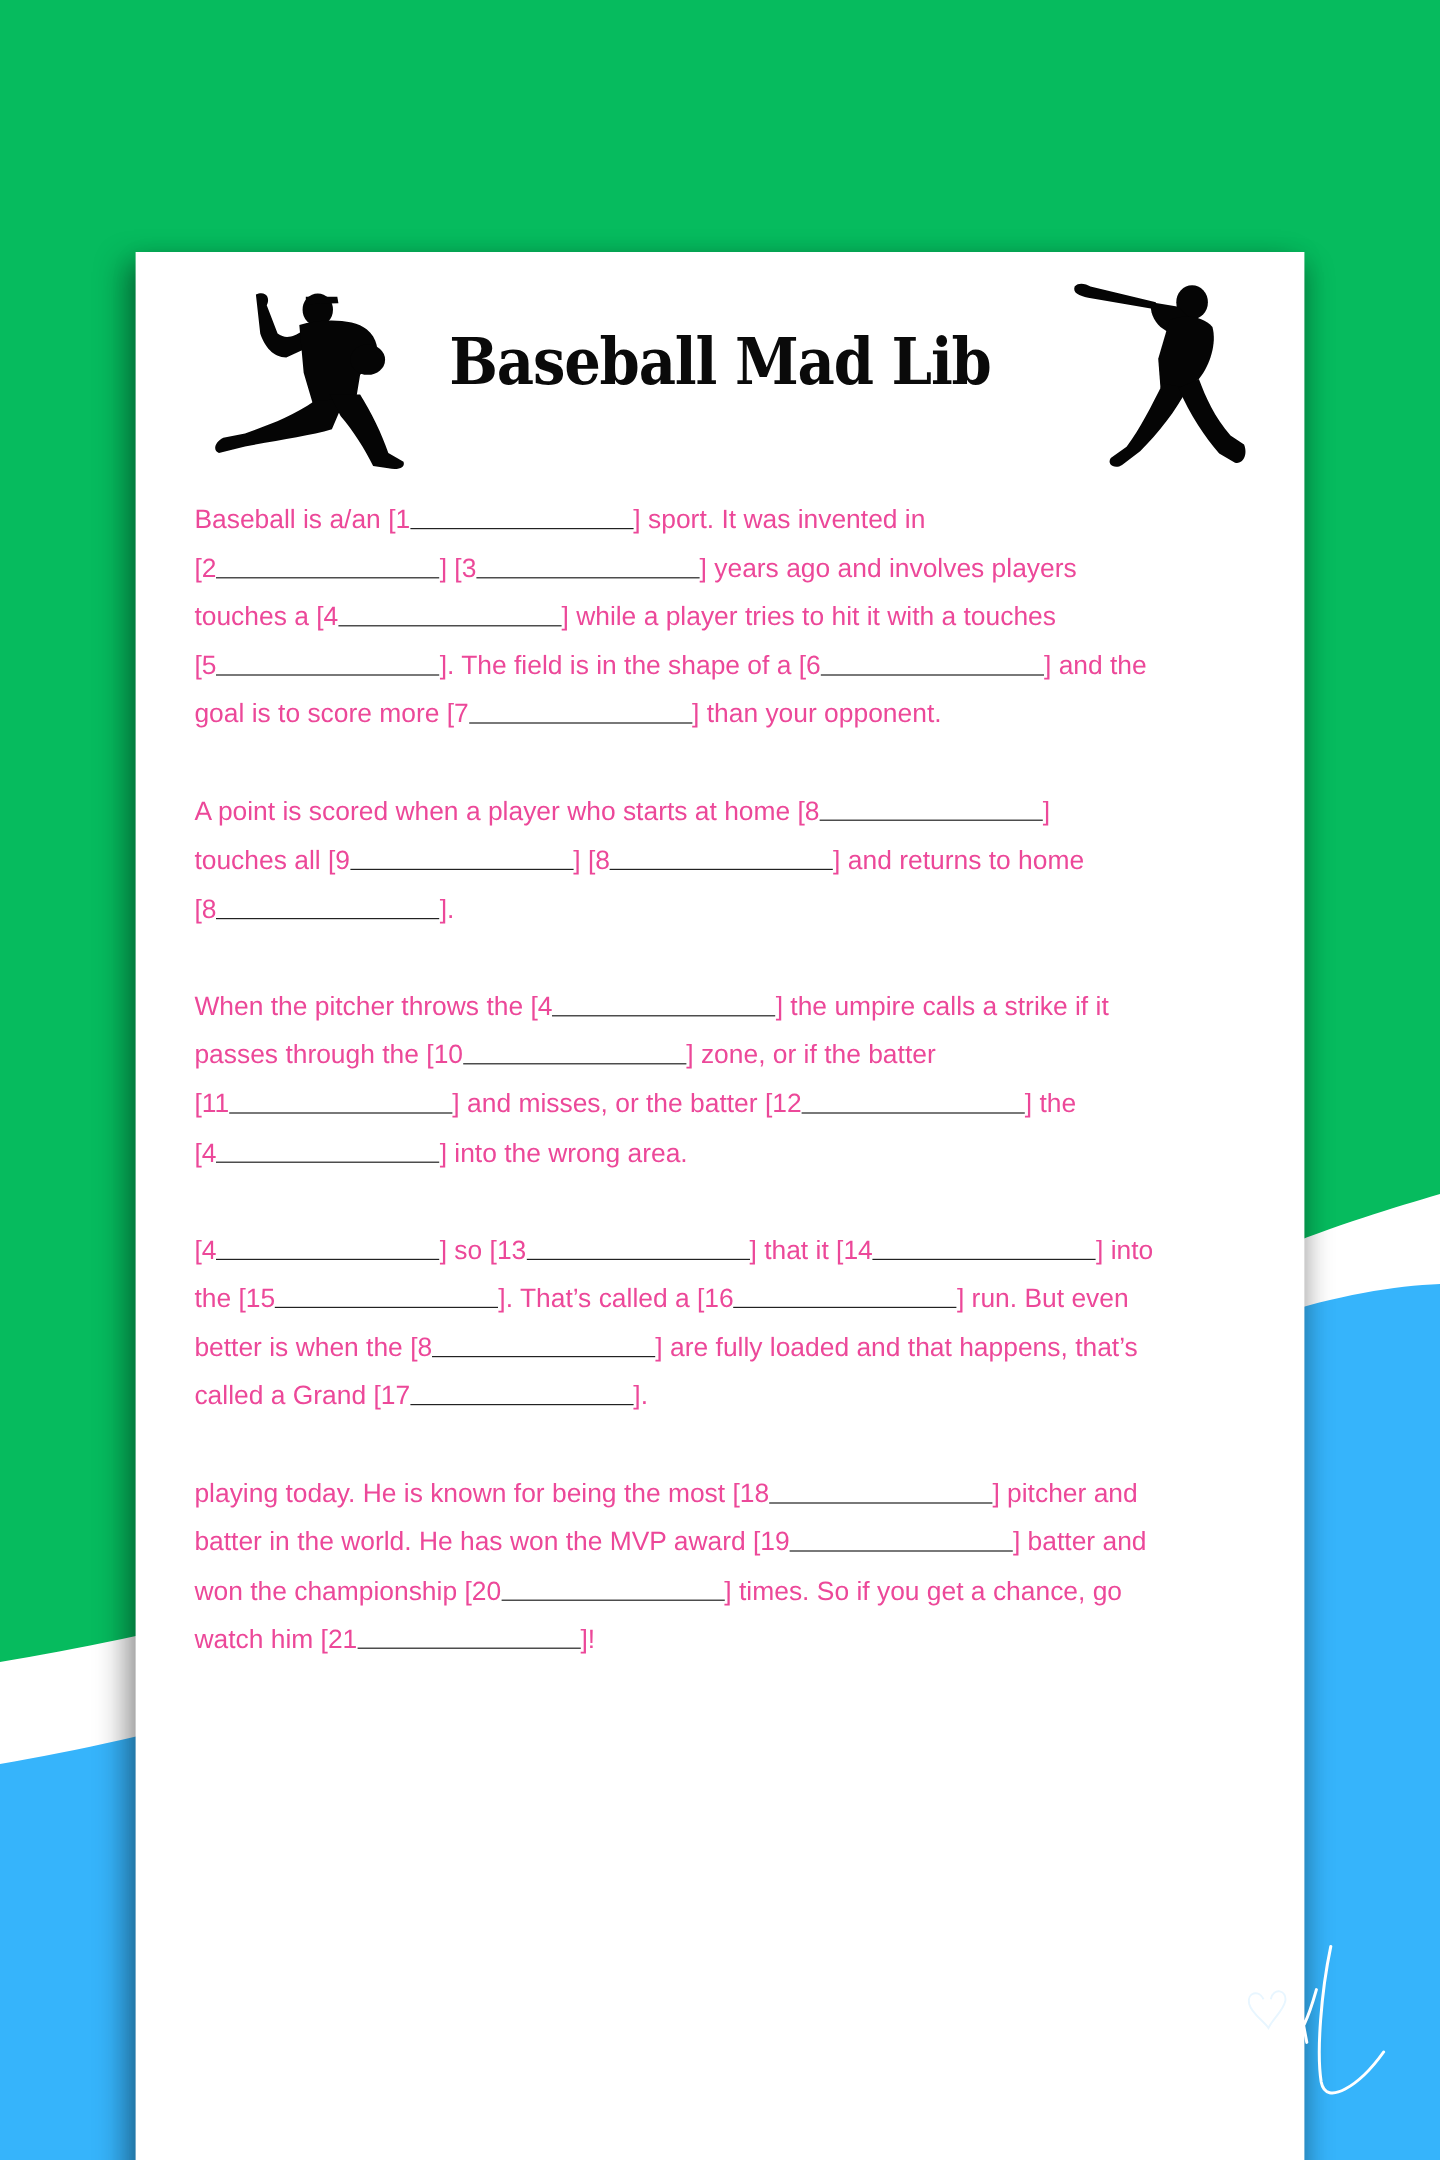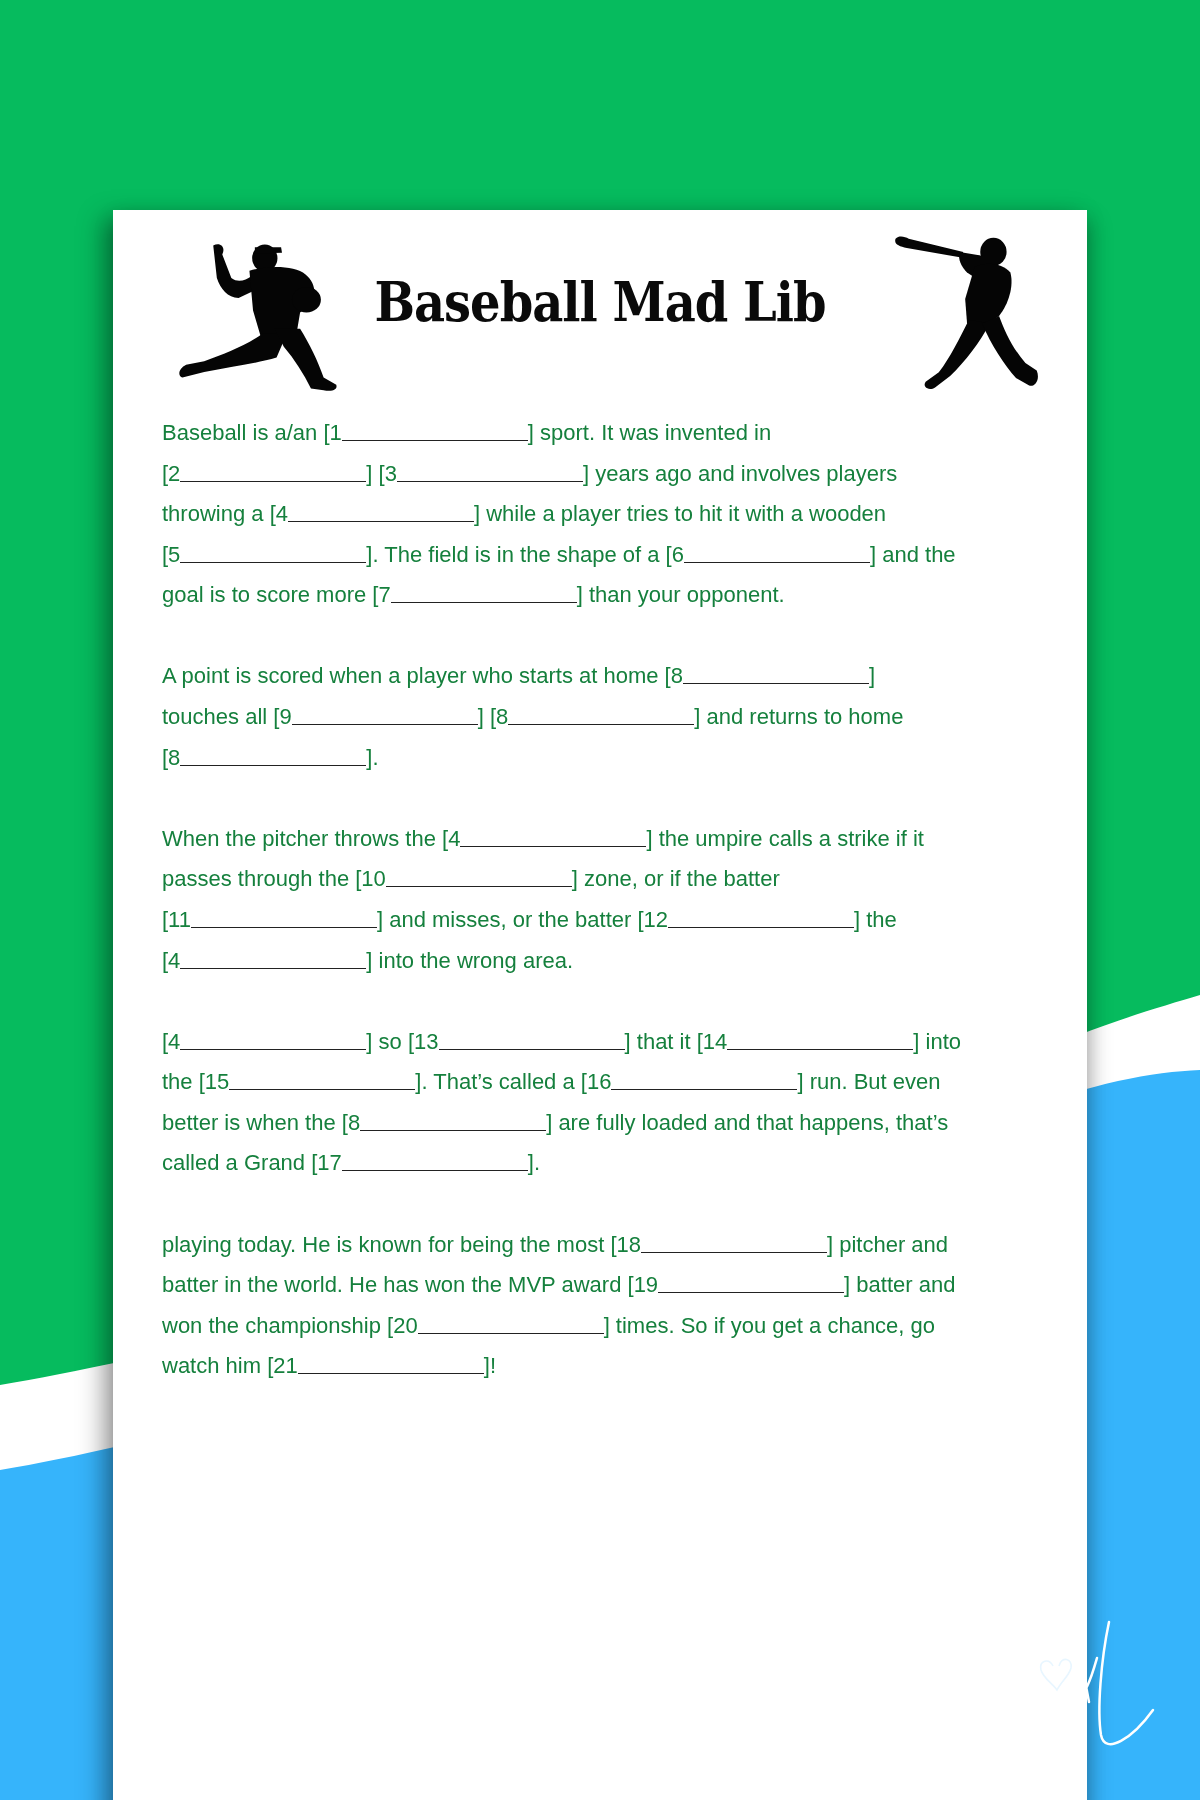--- a/index.html
+++ b/index.html
@@ -28,21 +28,21 @@
       letter-spacing: -1px;
       color: #0a0a0a;
       transform: scaleY(1.12);
     }
     .pitcher { position: absolute; left: 55px; top: 20px; width: 190px; height: 172px; }
     .batter { position: absolute; left: 775px; top: 18px; width: 160px; height: 172px; }
     .body-text {
       position: absolute;
       left: 49px; top: 203px;
       width: 880px;
-      color: #15803d;
+      color: #ec4899;
       font-size: 22px;
     }
     .para { margin-bottom: 40.5px; }
     .line { height: 40.6px; line-height: 40.6px; white-space: nowrap; }
     .blank { white-space: pre; }
     .blank .bar {
       display: inline-block;
       width: 186px;
       border-bottom: 1.6px solid #222;
       height: 20px;
@@ -96,21 +96,21 @@
       <path d="M86,96 L108,100 C98,120 82,140 66,156 L50,168 C44,172 36,168 40,162 L54,152 C66,136 76,116 86,96 Z"></path>
 
       <path d="M100,100 L118,92 C124,108 132,126 146,142 L158,150 C162,160 156,168 150,166 L136,158 C124,144 110,124 100,100 Z"></path>
     </g>
   </svg>
 
   <div class="body-text" id="body-text">
       <div class="para">
         <div class="line"><span>Baseball is a/an </span><span class="blank">[1<span class="bar"></span>]</span><span> sport. It was invented in</span></div>
         <div class="line"><span class="blank">[2<span class="bar"></span>]</span><span> </span><span class="blank">[3<span class="bar"></span>]</span><span> years ago and involves players</span></div>
-        <div class="line"><span>throwing a </span><span class="blank">[4<span class="bar"></span>]</span><span> while a player tries to hit it with a wooden</span></div>
+        <div class="line"><span>touches a </span><span class="blank">[4<span class="bar"></span>]</span><span> while a player tries to hit it with a touches</span></div>
         <div class="line"><span class="blank">[5<span class="bar"></span>]</span><span>. The field is in the shape of a </span><span class="blank">[6<span class="bar"></span>]</span><span> and the</span></div>
         <div class="line"><span>goal is to score more </span><span class="blank">[7<span class="bar"></span>]</span><span> than your opponent.</span></div>
       </div>
       <div class="para">
         <div class="line"><span>A point is scored when a player who starts at home </span><span class="blank">[8<span class="bar"></span>]</span></div>
         <div class="line"><span>touches all </span><span class="blank">[9<span class="bar"></span>]</span><span> </span><span class="blank">[8<span class="bar"></span>]</span><span> and returns to home</span></div>
         <div class="line"><span class="blank">[8<span class="bar"></span>]</span><span>.</span></div>
       </div>
       <div class="para">
         <div class="line"><span>When the pitcher throws the </span><span class="blank">[4<span class="bar"></span>]</span><span> the umpire calls a strike if it</span></div>

